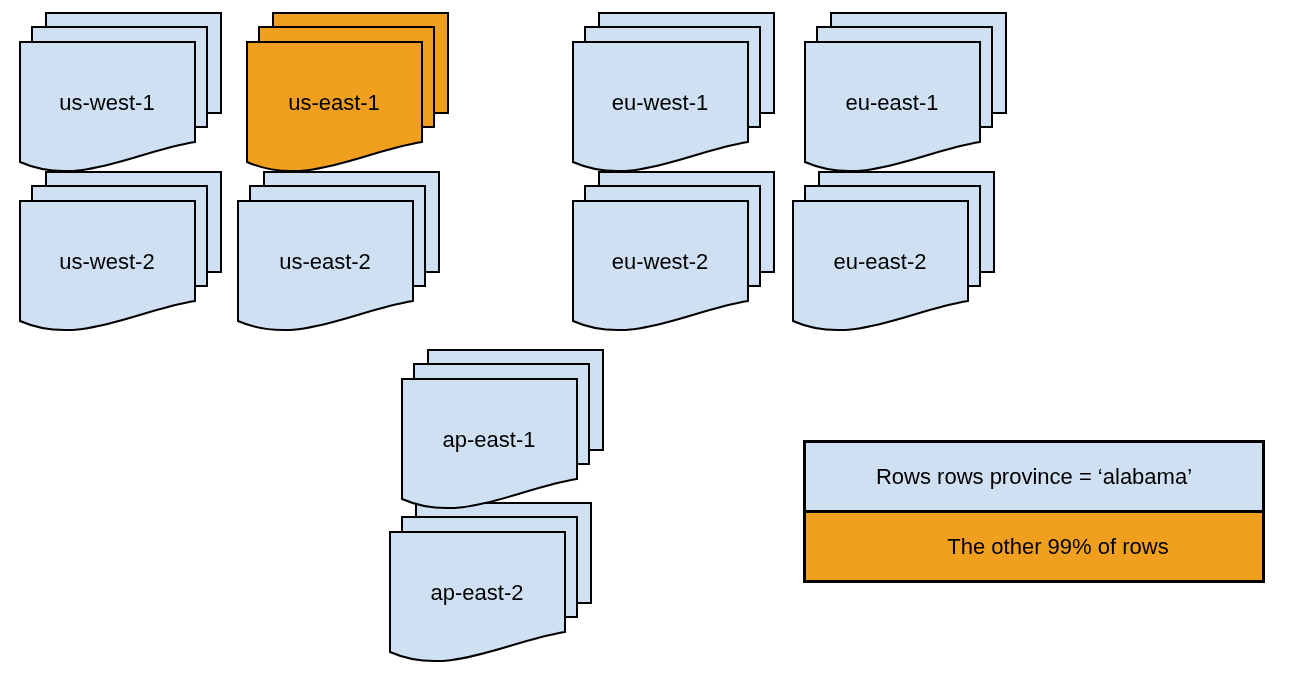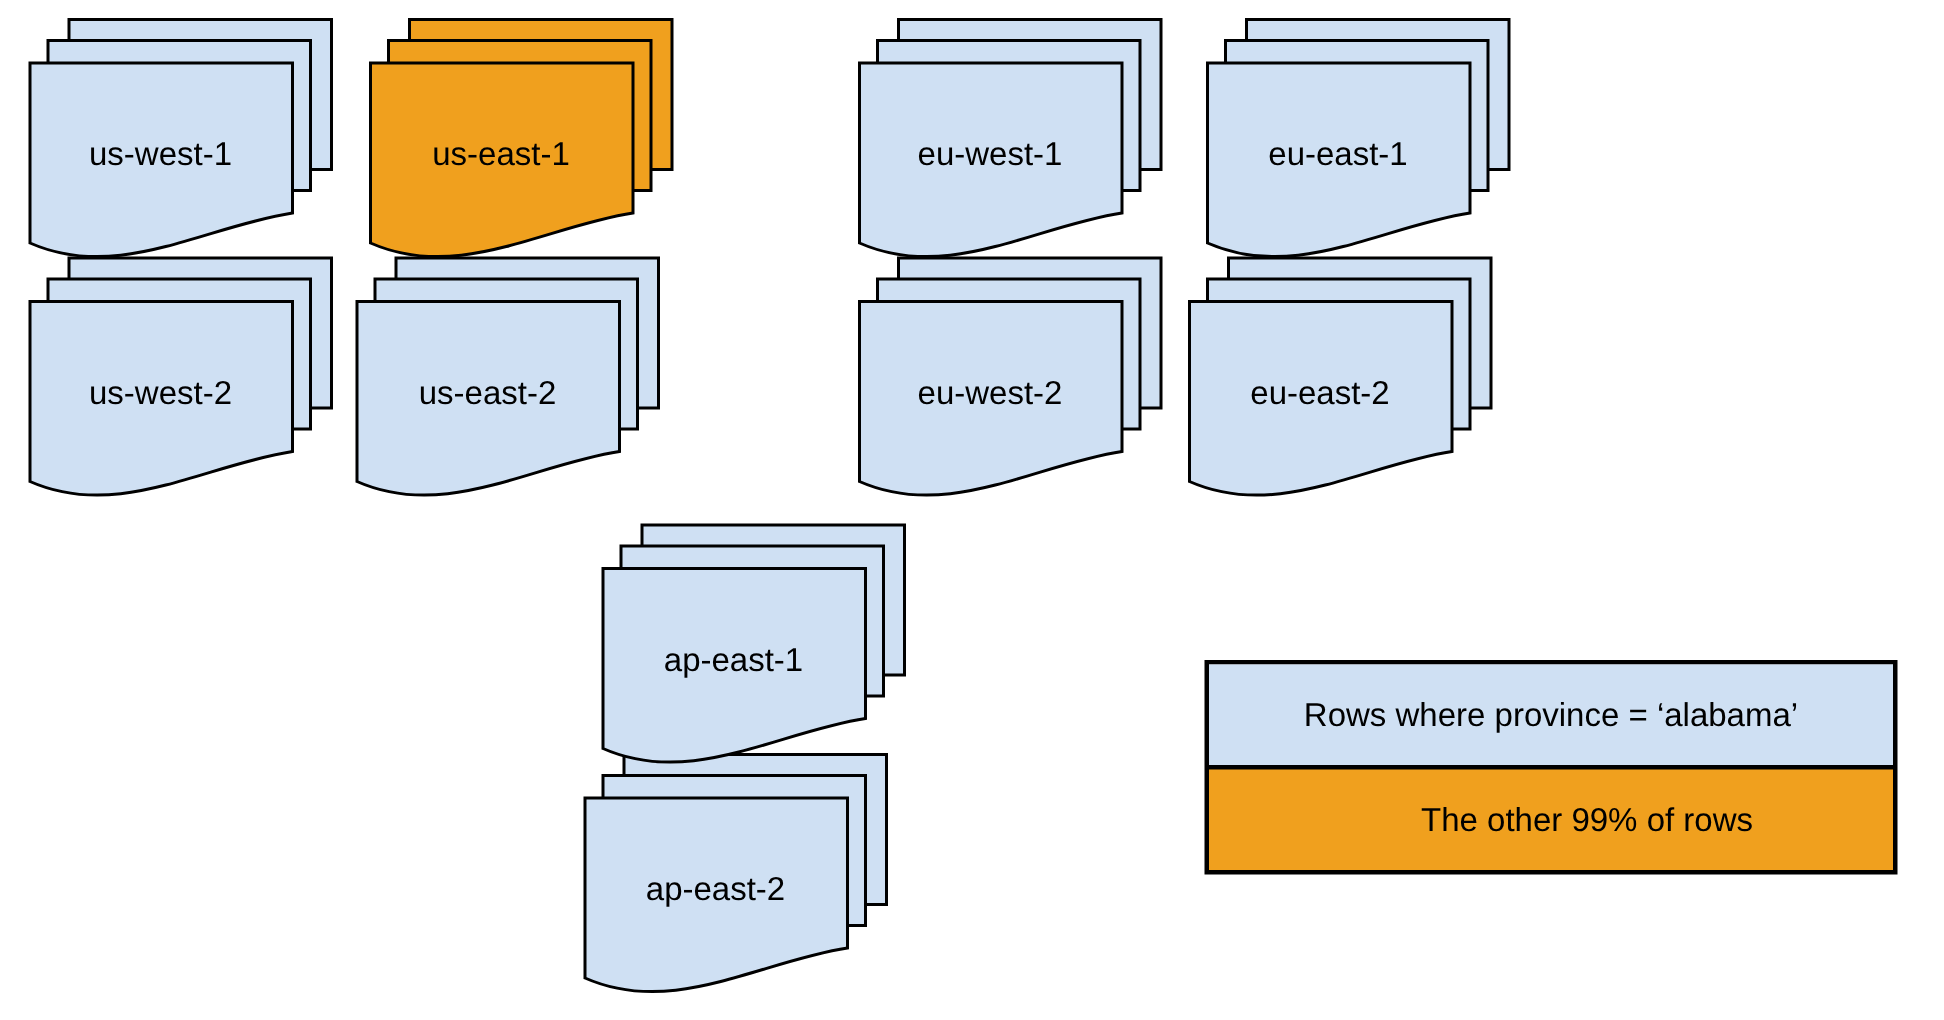--- a/index.html
+++ b/index.html
@@ -107,20 +107,20 @@
 
   <svg class="stack" style="left: 401px; top: 349px; --fill: #cfe0f3;" width="204" height="166" viewBox="0 0 204 166">
     <rect class="doc" x="27" y="1" width="175" height="100"></rect>
     <rect class="doc" x="13" y="15" width="175" height="100"></rect>
     <path class="doc" d="M1,30 L176,30 L176,130 C117,139 60,176 1,150 Z"></path>
     <text class="stack-label" x="88" y="98">ap-east-1</text>
   </svg>
 
   <div class="legend">
     <div class="legend-row" style="background: rgb(207, 224, 243);">
-      <span>Rows where province = ‘alabama’</span>
+      <span>Rows rows province = ‘alabama’</span>
     </div>
     <div class="legend-row" style="background: rgb(240, 160, 30);">
       <span>The other 99% of rows</span>
     </div>
   </div>
 
 </div>
 
 </body></html>

